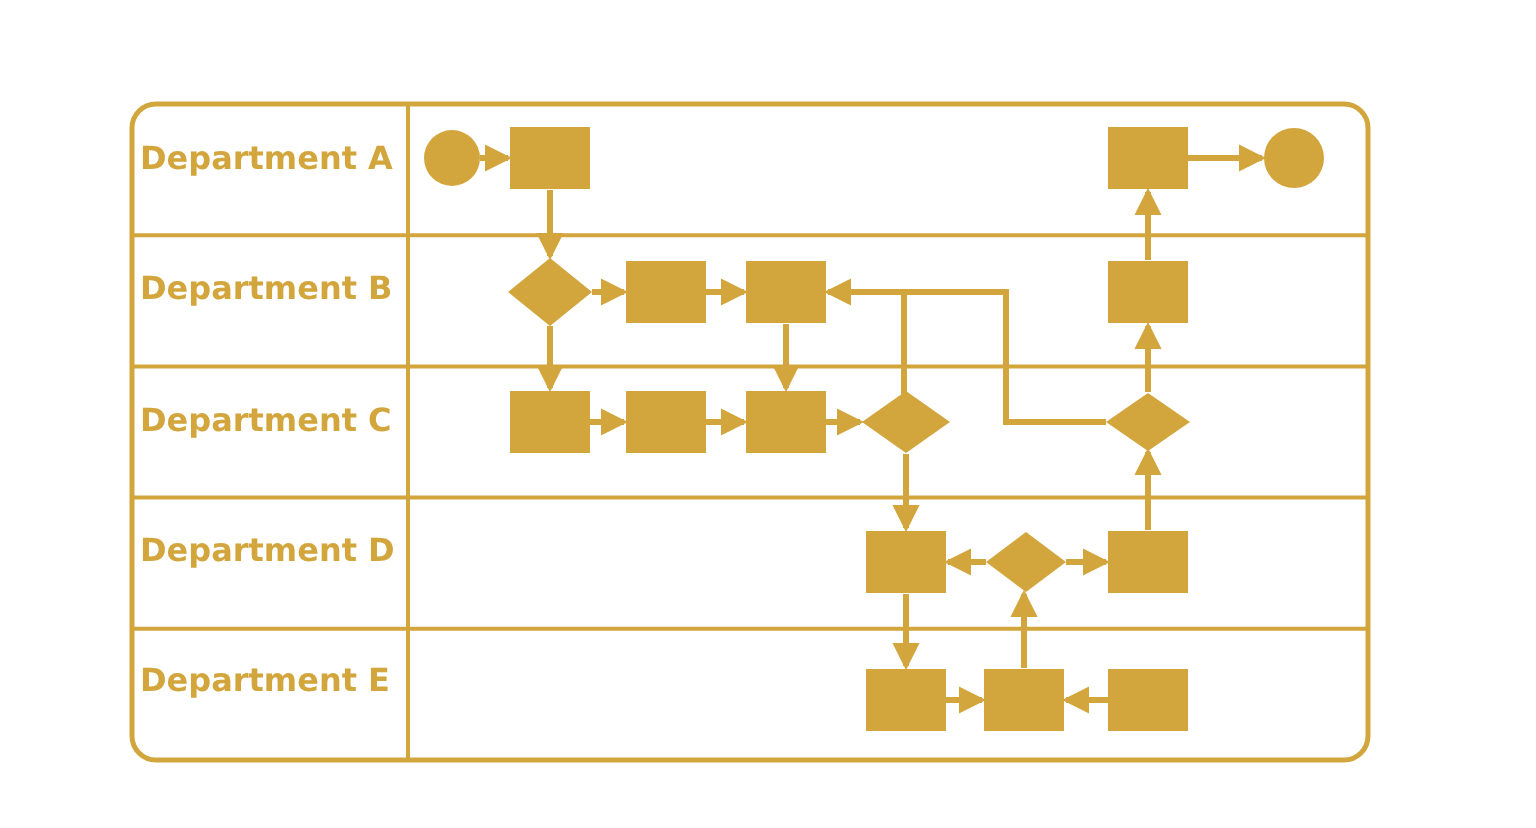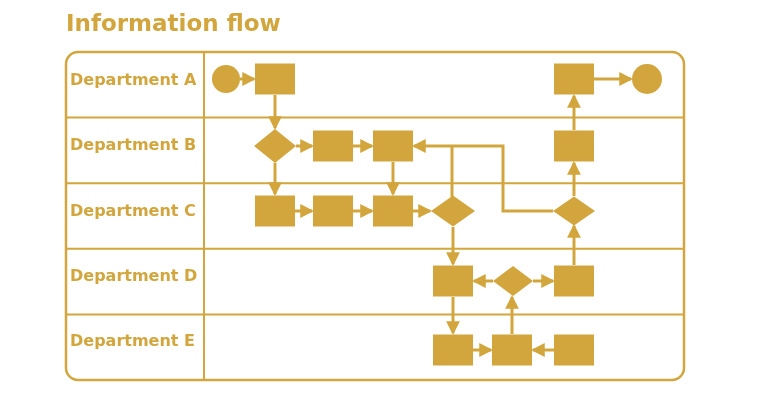--- a/index.html
+++ b/index.html
@@ -38,21 +38,20 @@
   .lane-label-text {
     font-family: "DejaVu Sans", "Liberation Sans", sans-serif;
     font-weight: 700;
     font-size: 16px;
   }
 </style>
 </head>
 <body>
 
 <div class="stage">
-  <h1 class="diagram-title">Information flow</h1>
   <svg class="diagram-svg" xmlns="http://www.w3.org/2000/svg" viewBox="0 0 768 414">
       <defs>
         <marker id="arrowhead" viewBox="0 0 10 10" refX="8.5" refY="5" markerWidth="4.6" markerHeight="4.6" orient="auto-start-reverse">
           <path d="M0,0 L10,5 L0,10 z" fill="#D2A63C"></path>
         </marker>
       </defs>
       <rect x="66" y="52" width="618" height="328" rx="12" fill="none" stroke="#D2A63C" stroke-width="2.5"></rect>
       <line x1="204" y1="52" x2="204" y2="380" stroke="#D2A63C" stroke-width="2"></line>
       <text x="70" y="79" fill="#D2A63C" dominant-baseline="central" class="lane-label-text">Department A</text>
       <line x1="66" y1="117.6" x2="684" y2="117.6" stroke="#D2A63C" stroke-width="2"></line>

